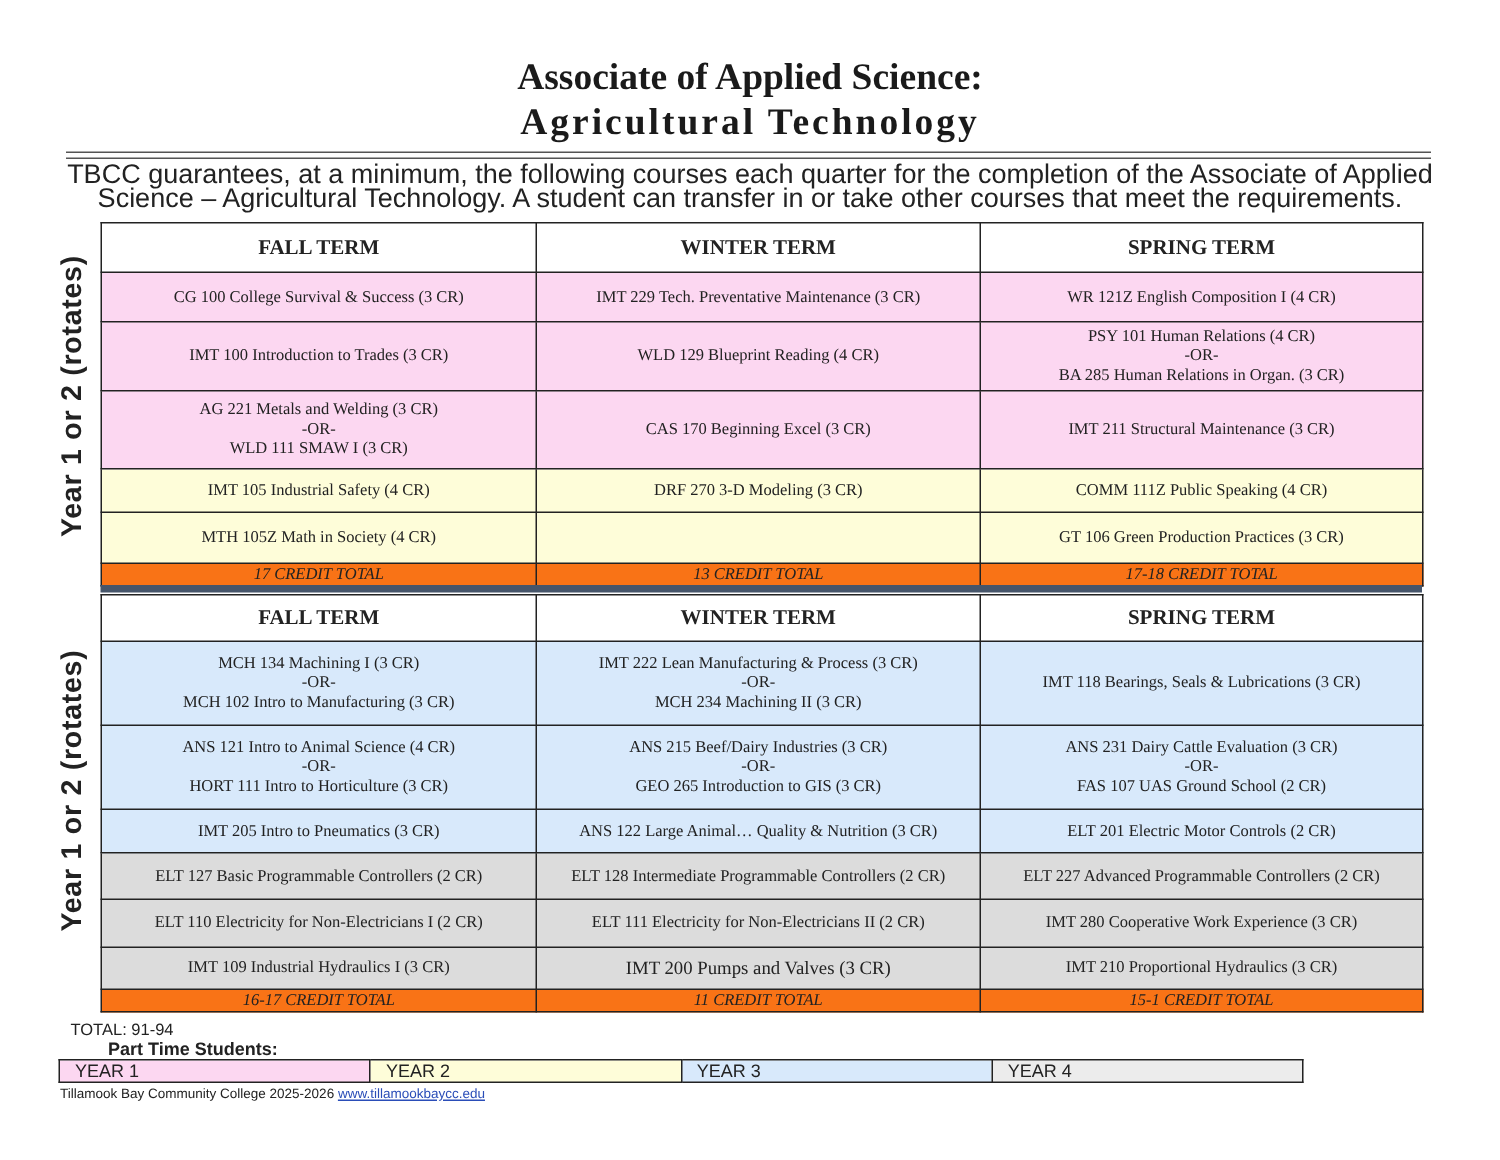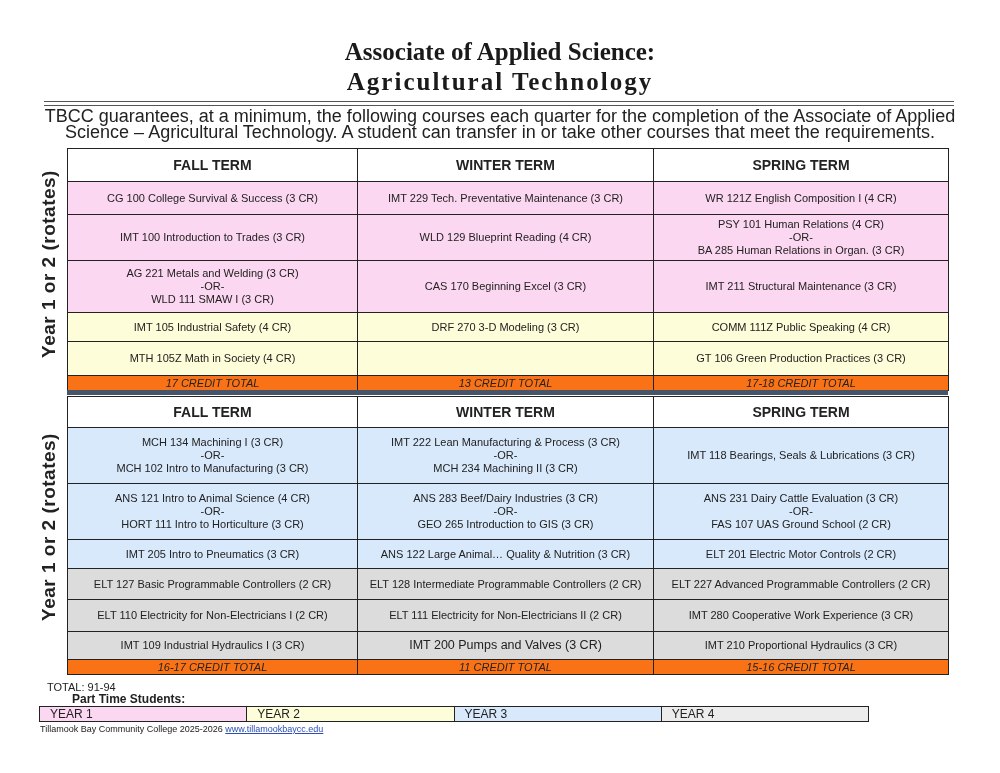--- a/index.html
+++ b/index.html
@@ -2,21 +2,21 @@
 <html><head>
 <meta charset="utf-8">
 <style>
   html, body { margin:0; padding:0; background:#ffffff; }
   body { width:1000px; height:773px; position:relative; overflow:hidden; font-family:"Liberation Sans", sans-serif; color:#222; }
   .title { position:absolute; left:0; width:1000px; text-align:center; font-family:"Liberation Serif", serif; font-weight:bold; color:#1a1a1a; }
   .title1 { top:38px; font-size:25px; }
   .title2 { top:68px; font-size:25px; letter-spacing:2px; }
   .rule { position:absolute; left:44px; width:910px; height:1px; background:#555; }
   .intro { position:absolute; left:40px; top:108px; width:920px; text-align:center; font-size:18px; line-height:16px; color:#222; }
-  table.grid { position:absolute; left:67px; border-collapse:collapse; table-layout:fixed; width:881px; }
+  table.grid { position:absolute; left:67px; border-collapse:collapse; table-layout:fixed; width:881px;font-family:Liberation Serif, serif; }
   table.grid td { border:1.5px solid #222; text-align:center; vertical-align:middle; font-size:11px; line-height:13px; padding:0 2px; }
   table.grid td.head { background:#fff; font-weight:bold; font-size:14px; }
   table.grid td.total { background:#f97316; font-style:italic; font-size:11px; height:14px; padding:0; }
   .pink { background:#fcd7f1; }
   .yellow { background:#fefdd9; }
   .blue { background:#d8e9fb; }
   .gray { background:#dcdcdc; }
   .sep { position:absolute; left:67px; top:390px; width:881px; height:5px; background:#46556a; }
   .side { position:absolute; left:49px; width:0; height:0; }
   .side span { position:absolute; white-space:nowrap; transform:translate(-50%,-50%) rotate(-90deg); font-size:19px; font-weight:bold; color:#222; letter-spacing:0.5px; }
@@ -125,21 +125,21 @@
         </td>
     <td><span>IMT 118 Bearings, Seals &amp; Lubrications (3 CR)</span></td>
   </tr>
   <tr class="blue" style="height:56px">
     <td>
           <span class="or">ANS 121 Intro to Animal Science (4 CR)</span>
           <span class="or">-OR-</span>
           <span class="or">HORT 111 Intro to Horticulture (3 CR)</span>
         </td>
     <td>
-          <span class="or">ANS 283 Beef/Dairy Industries (3 CR)</span>
+          <span class="or">ANS 215 Beef/Dairy Industries (3 CR)</span>
           <span class="or">-OR-</span>
           <span class="or">GEO 265 Introduction to GIS (3 CR)</span>
         </td>
     <td>
           <span class="or">ANS 231 Dairy Cattle Evaluation (3 CR)</span>
           <span class="or">-OR-</span>
           <span class="or">FAS 107 UAS Ground School (2 CR)</span>
         </td>
   </tr>
   <tr class="blue" style="height:29px">
@@ -158,21 +158,21 @@
     <td><span>IMT 280 Cooperative Work Experience (3 CR)</span></td>
   </tr>
   <tr class="gray" style="height:28px">
     <td><span>IMT 109 Industrial Hydraulics I (3 CR)</span></td>
     <td style="font-size:12.5px"><span>IMT 200 Pumps and Valves (3 CR)</span></td>
     <td><span>IMT 210 Proportional Hydraulics (3 CR)</span></td>
   </tr>
   <tr style="height:15px">
     <td class="total">16-17 CREDIT TOTAL</td>
     <td class="total">11 CREDIT TOTAL</td>
-    <td class="total">15-16 CREDIT TOTAL</td>
+    <td class="total">15-1 CREDIT TOTAL</td>
   </tr>
 </tbody>
   </table>
 
 <div class="total-all">TOTAL: 91-94</div>
 <div class="pt-label">Part Time Students:</div>
 
 <table class="years">
   <tbody>
       <tr>

